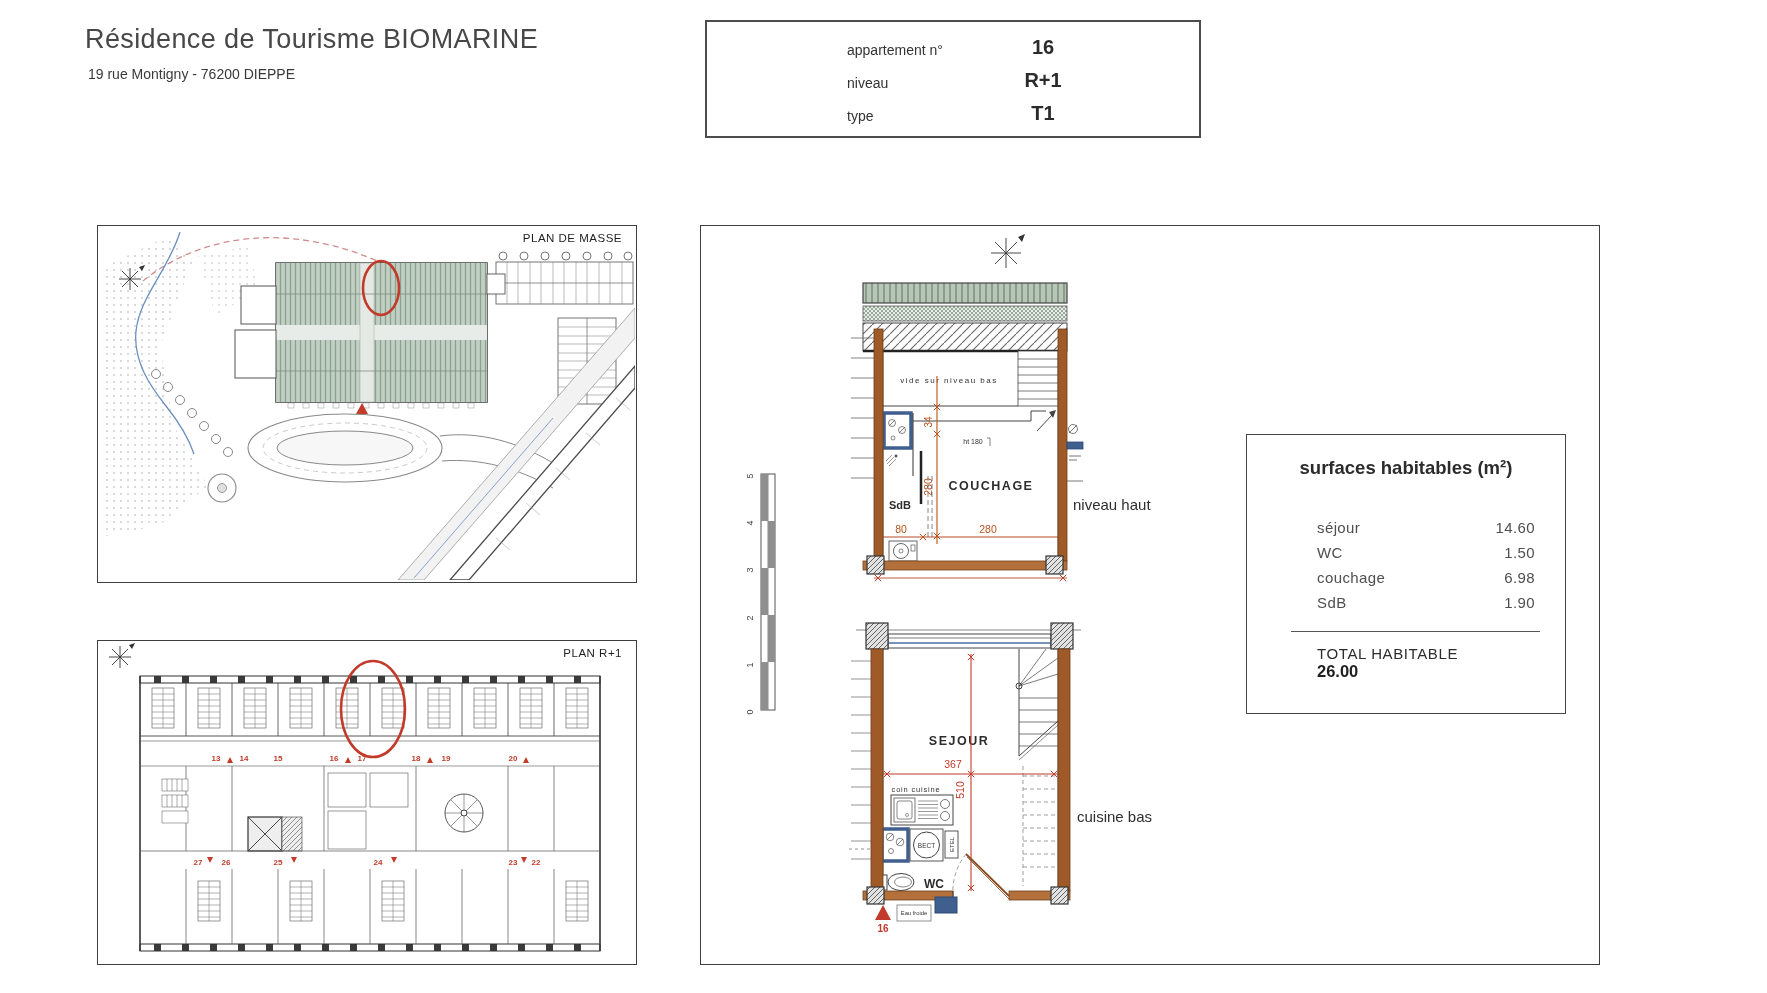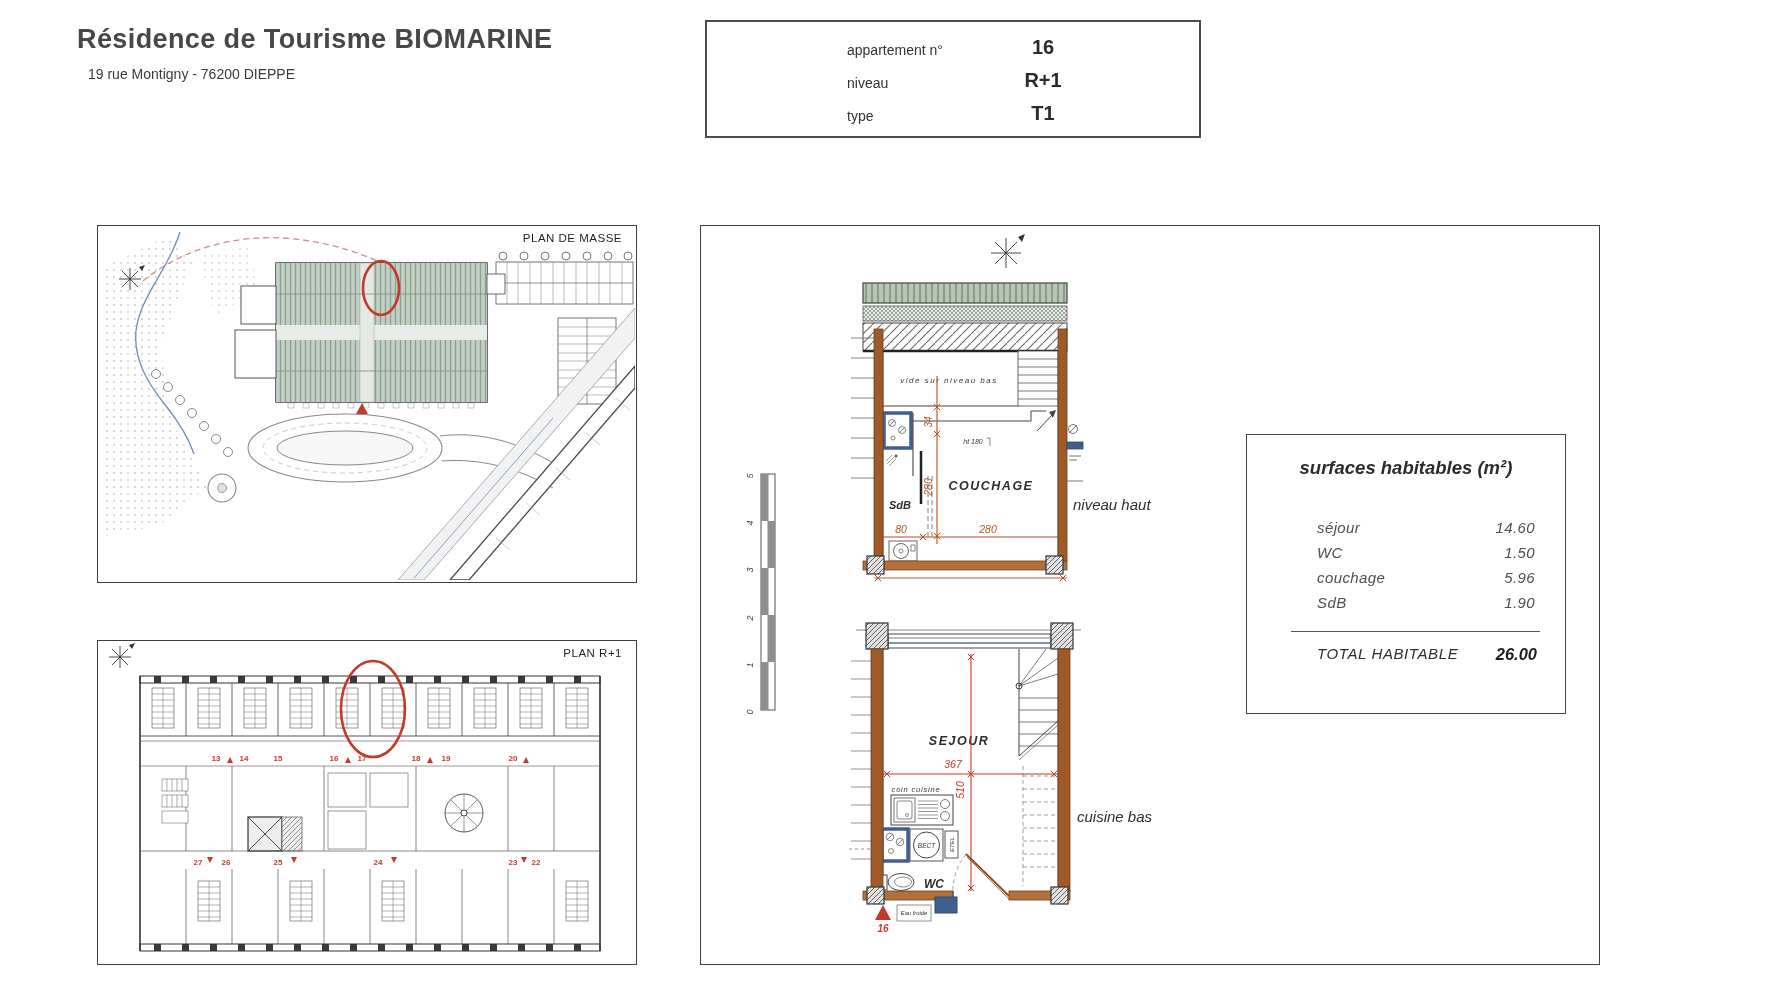--- a/index.html
+++ b/index.html
@@ -1,45 +1,45 @@
 <!DOCTYPE html>
 <html><head>
 <meta charset="utf-8">
 <style>
   * { margin:0; padding:0; box-sizing:border-box; }
   html,body { width:1767px; height:993px; background:#fff; overflow:hidden;
     font-family:"Liberation Sans", sans-serif; color:#333; position:relative; }
   .abs { position:absolute; }
 
   
-  #doc-title { left:77px; top:24px; font-size:27px; font-weight:bold; color:#474747; letter-spacing:.4px; }
+  #doc-title { left:85px; top:24px; font-size:27px; font-weight:normal; color:#474747; letter-spacing:.4px; }
   #doc-address { left:88px; top:66px; font-size:14px; color:#3a3a3a; }
 
   
   #info-box { left:705px; top:20px; width:496px; height:118px; border:2px solid #4c4c4c; padding-top:12px; background:#fff; }
   .ib-row { position:relative; height:33px; }
   .ib-label { position:absolute; left:140px; top:8px; font-size:14px; color:#333; }
   .ib-value { position:absolute; left:300px; top:2px; width:72px; text-align:center; font-size:20px; font-weight:bold; color:#2b2b2b; }
 
   
   .panel { position:absolute; border:1.5px solid #3f3f3f; background:#fff; }
   #panel-masse { left:97px;  top:225px; width:540px; height:358px; }
   #panel-r1    { left:97px;  top:640px; width:540px; height:325px; }
-  #panel-main  { left:700px; top:225px; width:900px; height:740px;font-style:italic; }
+  #panel-main  { left:700px; top:225px; width:900px; height:740px; }
   .panel-label { position:absolute; right:14px; top:6px; font-size:11.5px; letter-spacing:.5px; color:#1f1f1f; }
 
   .lvl-label { position:absolute; font-size:15px; color:#2e2e2e; }
 
   
   #surfaces { position:absolute; left:545px; top:208px; width:320px; height:280px; border:1.5px solid #454545; background:#fff; }
   .s-title { margin-top:22px; text-align:center; font-size:18.5px; font-weight:600; color:#2c2c2c; }
   .s-rows { margin-top:40px; }
   .s-row { display:flex; justify-content:space-between; padding:0 30px 0 70px; height:25px; font-size:15px; color:#4f4f4f; letter-spacing:.4px;gap:48px; }
   .s-divider { margin:12px 25px 0 44px; border-top:1.5px solid #555; }
-  .s-total { display:flex; justify-content:space-between; padding:0 28px 0 70px; margin-top:13px; }
+  .s-total { display:flex; justify-content:space-between; padding:0 28px 0 70px; margin-top:13px;flex-direction:column; }
   .s-total .t-label { font-size:15px; color:#2d2d2d; letter-spacing:.6px; }
   .s-total .t-value { font-size:16.5px; font-weight:bold; color:#1f1f1f; }
 
   svg text { font-family:"Liberation Sans", sans-serif; }
 </style>
 </head>
 <body>
 
 <div class="abs" id="doc-title">Résidence de Tourisme BIOMARINE</div>
 <div class="abs" id="doc-address">19 rue Montigny - 76200 DIEPPE</div>
@@ -622,21 +622,21 @@
       <div class="s-row">
         <span>séjour</span>
         <span>14.60</span>
       </div>
       <div class="s-row">
         <span>WC</span>
         <span>1.50</span>
       </div>
       <div class="s-row">
         <span>couchage</span>
-        <span>5.96</span>
+        <span>6.98</span>
       </div>
       <div class="s-row">
         <span>SdB</span>
         <span>1.90</span>
       </div>
     </div>
     <div class="s-divider"></div>
     <div class="s-total">
       <span class="t-label">TOTAL HABITABLE</span>
       <span class="t-value">26.00</span>

